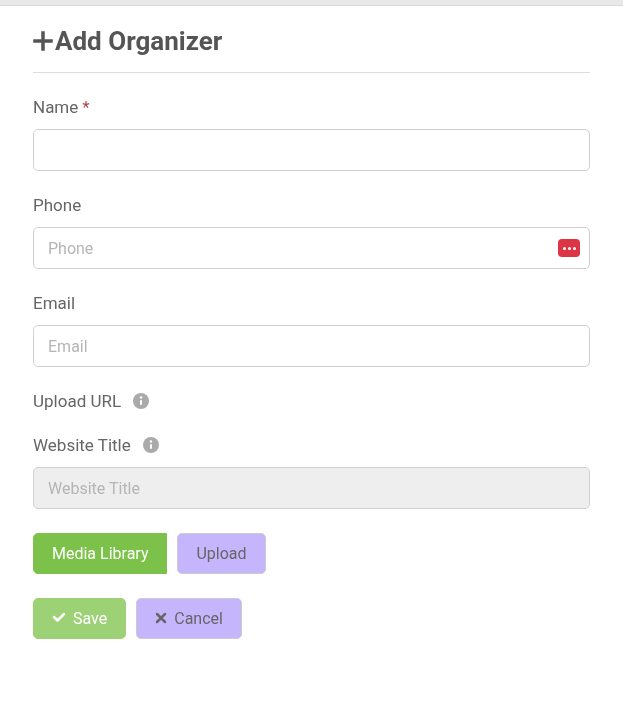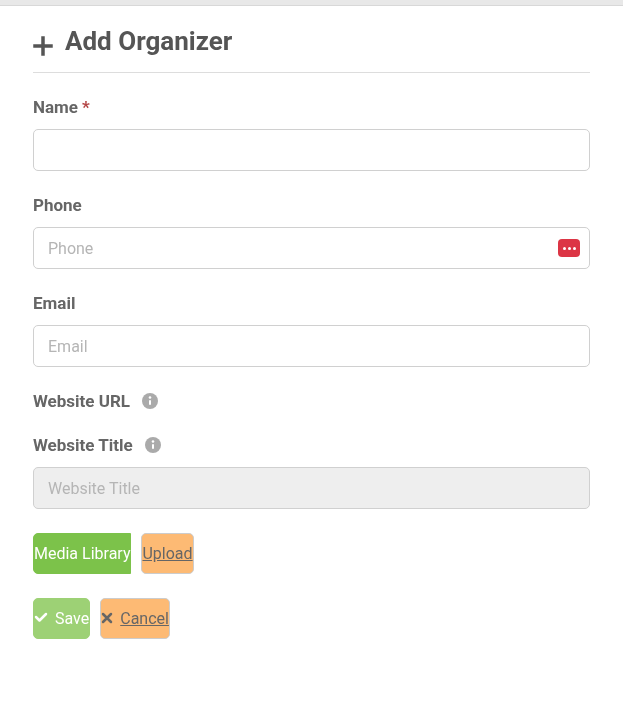--- a/index.html
+++ b/index.html
@@ -20,22 +20,22 @@
       background: #e8e8e8;
       border-bottom: 1px solid #d8d8d8;
     }
     
     .container {
       padding: 20px 33px 30px 33px;
     }
     
     .header {
       display: flex;
-      align-items: flex-end;
-      gap: 12px;
+      align-items: center;
+      gap: 2px;
       padding-bottom: 16px;
       border-bottom: 1px solid #ddd;
       margin-bottom: 24px;
     }
     
     .header-title {
       font-size: 26px;
       font-weight: 700;
       color: #555;
     }
@@ -48,21 +48,20 @@
       margin-bottom: 24px;
     }
     
     .form-label {
       display: flex;
       align-items: center;
       font-size: 17px;
       color: #666;
       margin-bottom: 12px;
       gap: 4px;
-      font-weight: bold;
     }
     
     .required {
       color: #b34444;
     }
     
     .info-icon {
       display: inline-flex;
       margin-left: 8px;
       color: #aaa;
@@ -119,45 +118,44 @@
     .button-row {
       display: flex;
       gap: 10px;
     }
     
     .btn {
       display: inline-flex;
       align-items: center;
       justify-content: center;
       gap: 7px;
-      padding: 10px 0;
+      padding: 10px 18px;
       border-radius: 5px;
       font-size: 16px;
       cursor: pointer;
       font-family: inherit;
       border: 1px solid transparent;
     }
     
     .btn-green {
       background: #7cc24a;
       color: #fff;
       border-color: #7cc24a;
     }
     
     .btn-green-light {
       background: #9dd175;
       color: #fff;
       border-color: #9dd175;
     }
     
     .btn-outline {
-      background: #fdba74;
+      background: #c4b5fd;
       color: #666;
       border: 1px solid #ccc;
-      text-decoration: underline;
     }
     
     .btn-group-first {
       border-top-right-radius: 0;
       border-bottom-right-radius: 0;
     }
   </style>
 </head>
 <body>
 
@@ -198,21 +196,21 @@
 
   <div class="form-group">
     <label class="form-label">
       <span>Email</span>
     </label>
     <input type="text" class="form-input" placeholder="Email" style="">
   </div>
 
   <div class="form-group">
     <label class="form-label">
-      <span>Website URL</span>
+      <span>Upload URL</span>
       <span class="info-icon">
         <svg width="16" height="16" viewBox="0 0 16 16" fill="#aaa">
           <circle cx="8" cy="8" r="8"></circle>
           <circle cx="8" cy="4.5" r="1.3" fill="#fff"></circle>
           <rect x="7" y="7" width="2" height="5" rx="1" fill="#fff"></rect>
         </svg>
       </span>
     </label>
   </div>
 

